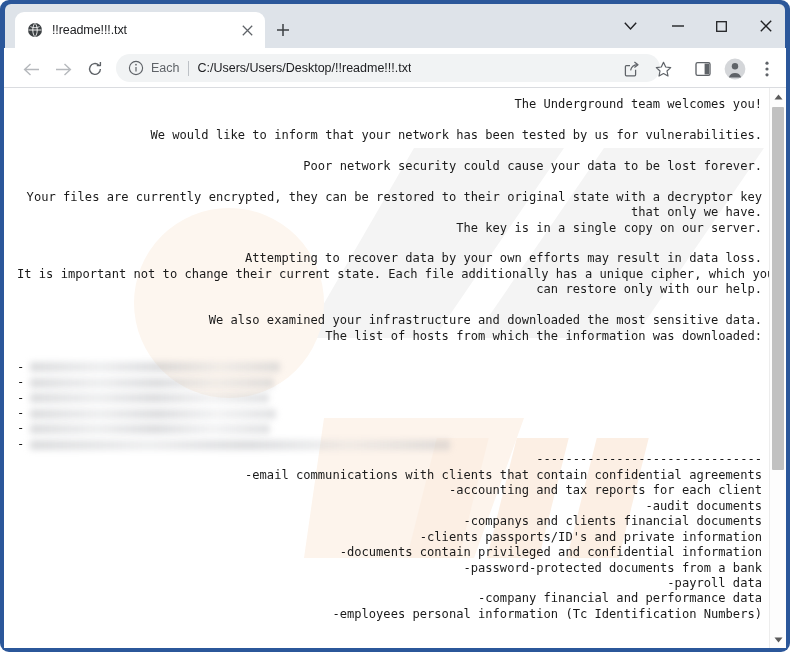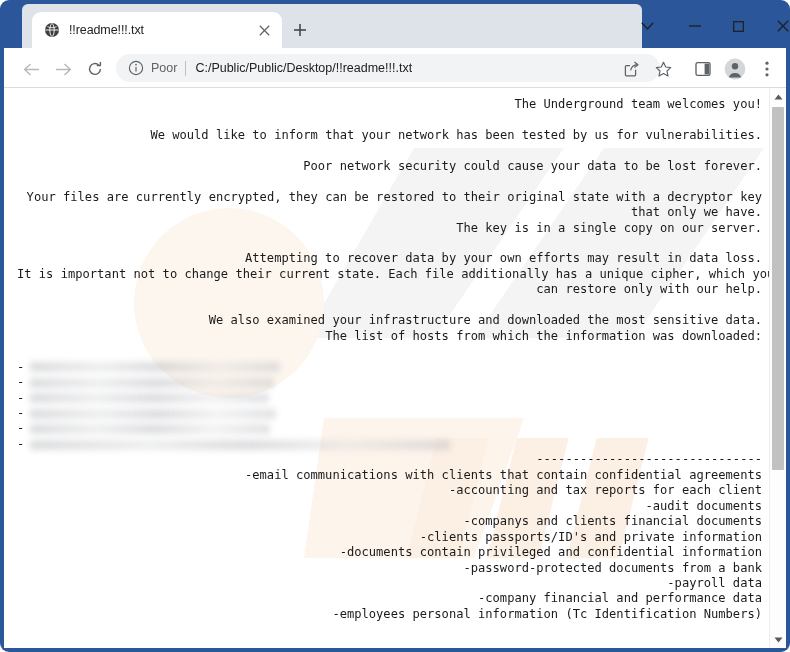--- a/index.html
+++ b/index.html
@@ -22,22 +22,22 @@
     height: 652px;
     background: #2b579a;
     box-sizing: border-box;
     border-radius: 9px;
     overflow: hidden;
   }
 
   
   #tab-strip {
     position: absolute;
-    left: 22px; top: 4px;
-    width: 620px;
+    left: 5px; top: 4px;
+    width: 780px;
     height: 44px;
     background: #dee3e9;
     border-radius: 6px 6px 0 0;
     box-sizing: border-box;
   }
   #tab {
     position: absolute;
     left: 10px; top: 8px;
     width: 250px;
     height: 36px;
@@ -323,23 +323,23 @@
         <path d="M13.4 0.9 V4.5 H9.8" stroke="currentColor" stroke-width="1.4" fill="none" stroke-linejoin="round"></path>
       </svg>
     </div>
 
     <div id="omnibox">
       <svg id="site-info-icon" viewBox="0 0 16 16">
         <circle cx="8" cy="8" r="6.6" stroke="currentColor" stroke-width="1.15" fill="none"></circle>
         <circle cx="8" cy="4.7" r="0.85" fill="currentColor"></circle>
         <path d="M8 7 V11.6" stroke="currentColor" stroke-width="1.2" fill="none"></path>
       </svg>
-      <span id="omnibox-scheme">Poor</span>
+      <span id="omnibox-scheme">Each</span>
       <span id="omnibox-divider"></span>
-      <span id="omnibox-url">C:/Public/Public/Desktop/!!readme!!!.txt</span>
+      <span id="omnibox-url">C:/Users/Users/Desktop/!!readme!!!.txt</span>
     </div>
 
     <div class="tb-icon" id="share-button">
       <svg width="17" height="17" viewBox="0 0 17 17">
         <path d="M12.6 8.7 V13.8 A1 1 0 0 1 11.6 14.8 H3.4 A1 1 0 0 1 2.4 13.8 V5.6 A1 1 0 0 1 3.4 4.6 H7" stroke="currentColor" stroke-width="1.25" fill="none" stroke-linejoin="round"></path>
         <path d="M7.6 9.4 C8.4 5.6 11 4 14.4 3.7" stroke="currentColor" stroke-width="1.25" fill="none"></path>
         <path d="M11.4 1 L15 3.7 L11.4 6.4" stroke="currentColor" stroke-width="1.25" fill="none" stroke-linejoin="round"></path>
       </svg>
     </div>
     <div class="tb-icon" id="bookmark-button">

